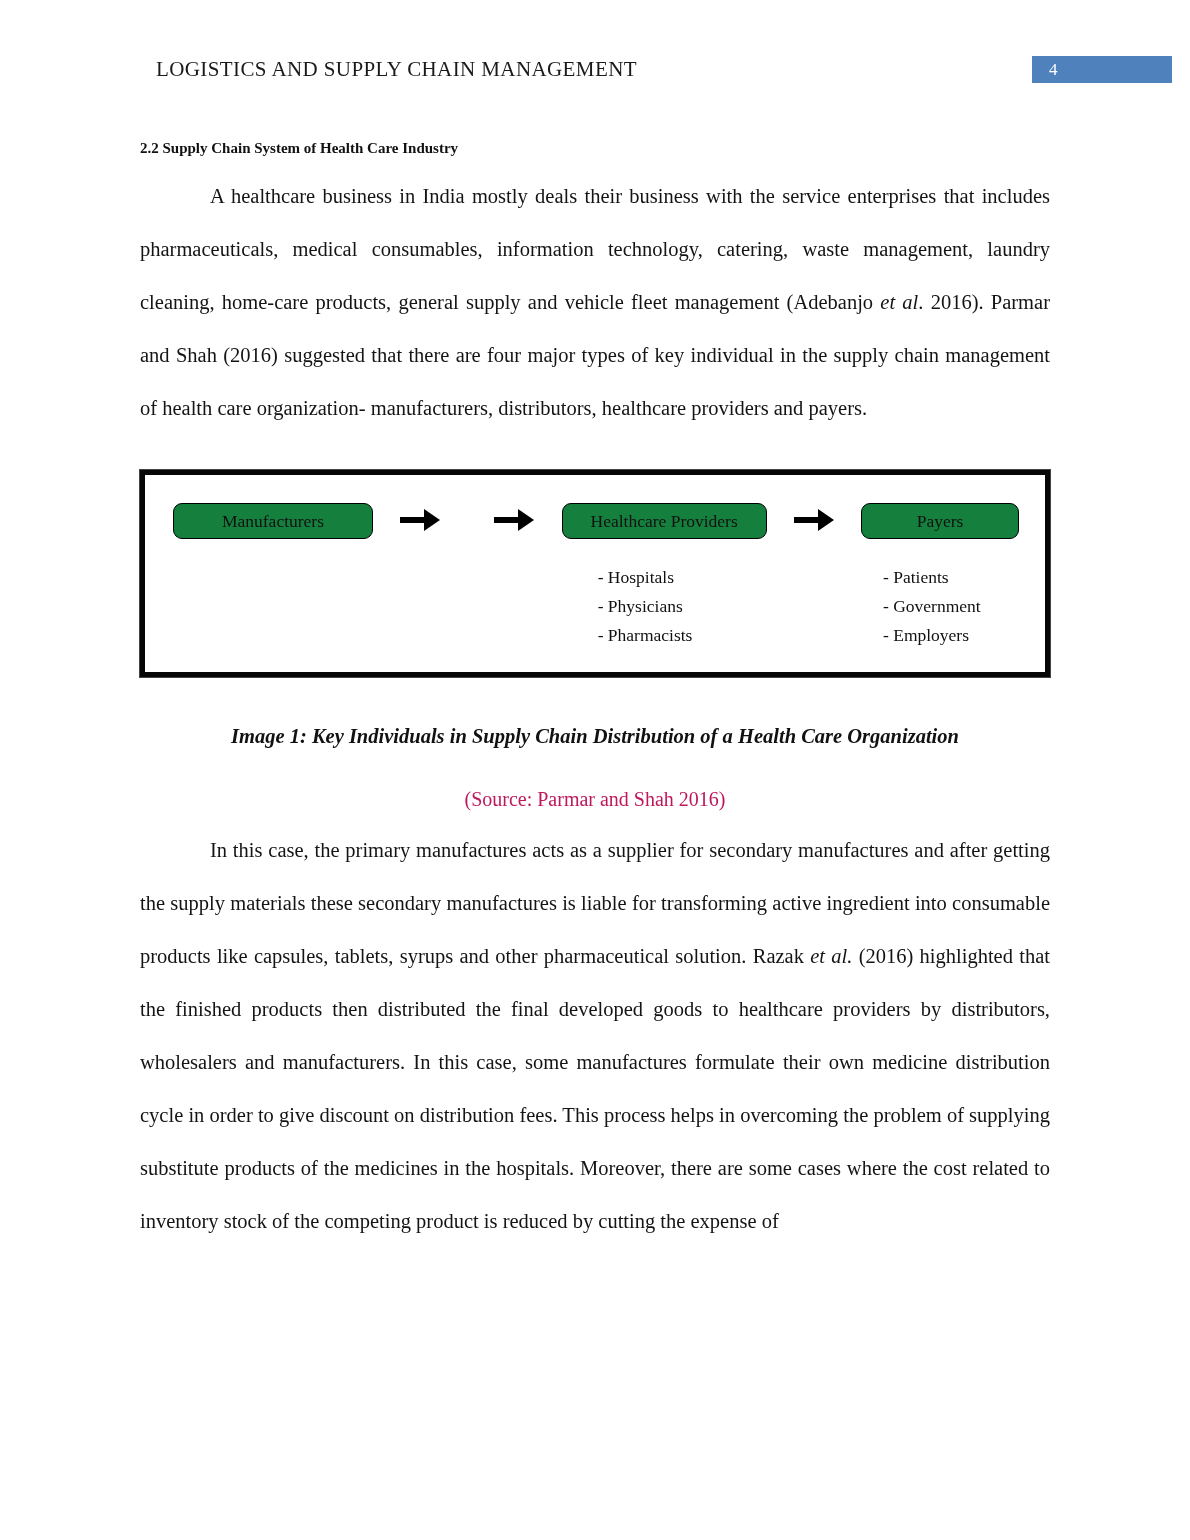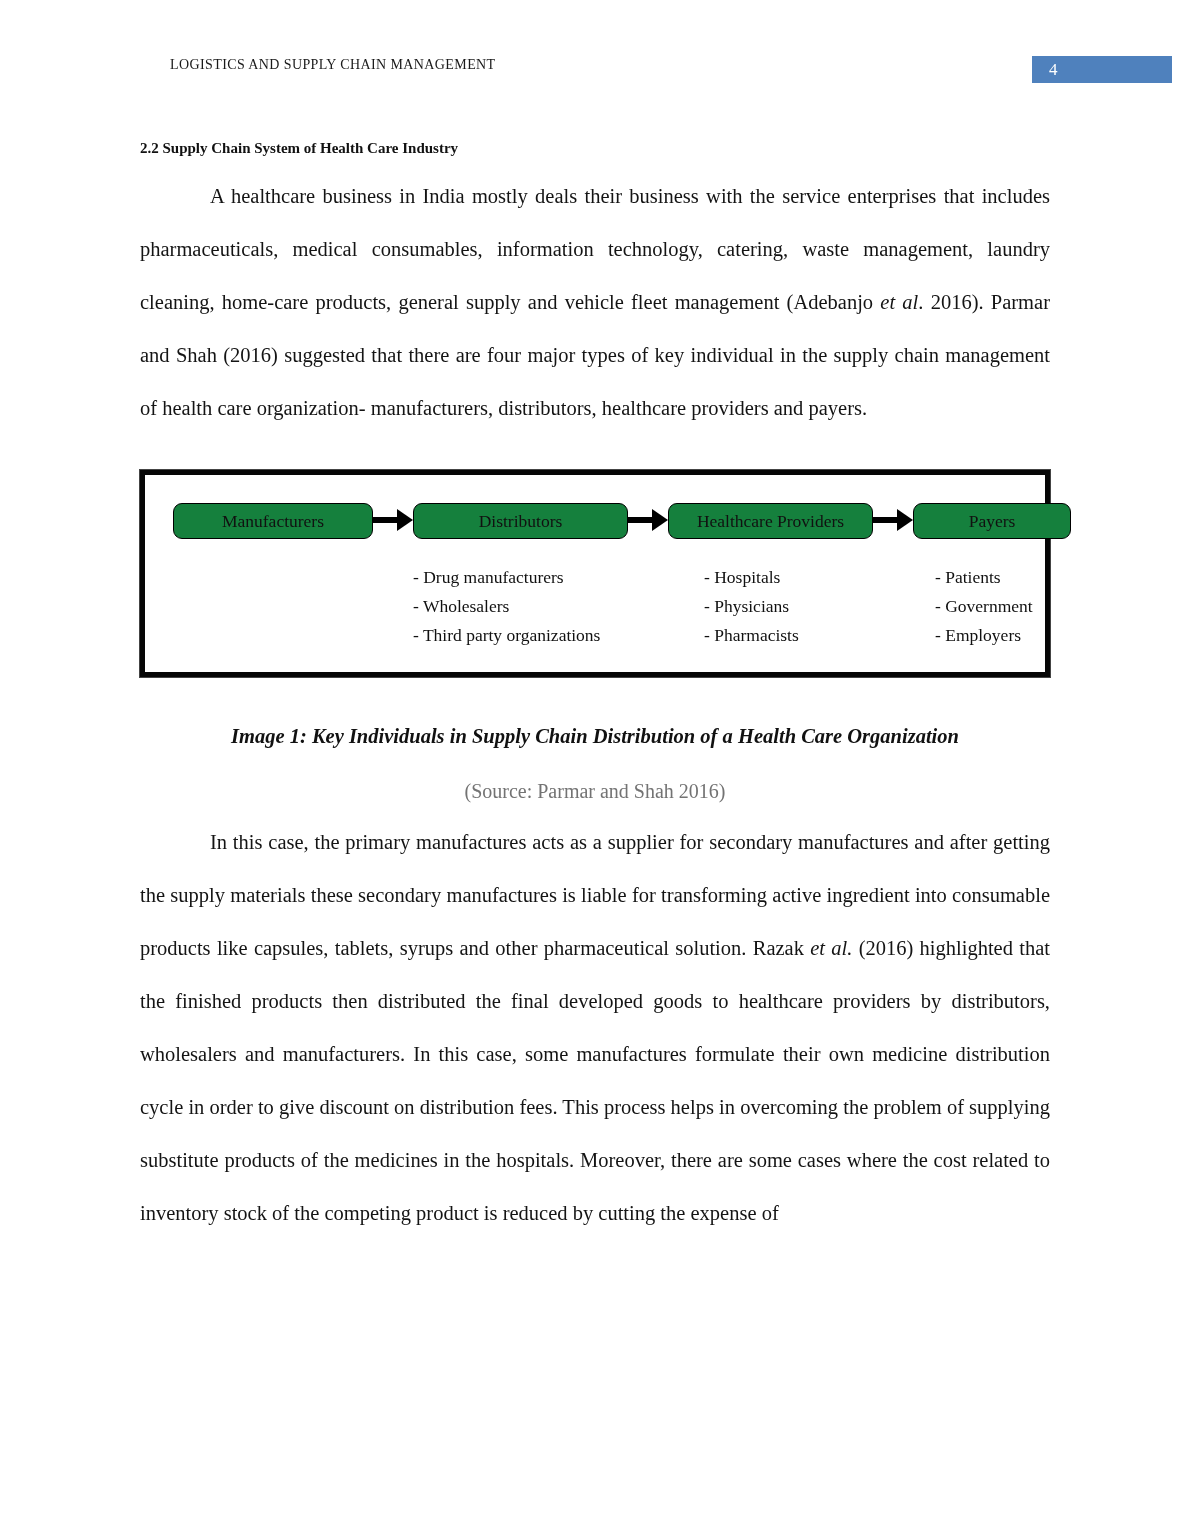--- a/index.html
+++ b/index.html
@@ -11,22 +11,22 @@
     background: #ffffff;
     font-family: "Liberation Serif", "DejaVu Serif", serif;
     color: #141414;
     box-sizing: border-box;
     overflow: hidden;
   }
   
   .header-title {
     position: absolute;
     top: 57px;
-    left: 170px;
-    font-size: 14px;
+    left: 156px;
+    font-size: 21px;
     letter-spacing: 0.4px;
     color: #1a1a1a;
     white-space: nowrap;
   }
   .page-num-box {
     position: absolute;
     top: 56px;
     right: 18px;
     width: 140px;
     height: 27px;
@@ -106,24 +106,24 @@
   
   .fig-caption {
     margin: 48px 0 0 0;
     font-size: 20.5px;
     font-weight: bold;
     font-style: italic;
     text-align: center;
     color: #111;
   }
   .fig-source {
-    margin: 32px 0 0 0;
+    margin: 40px 0 0 0;
     font-size: 20px;
     text-align: center;
-    color: #737373;
+    color: #be185d;
   }
   .after-figure { margin-top: 32px; }
 </style>
 </head>
 <body>
 
 <div class="page">
 
   <div class="header-title">LOGISTICS AND SUPPLY CHAIN MANAGEMENT</div>
   <div class="page-num-box">
@@ -143,28 +143,20 @@
           <div class="fig-title-box">Manufacturers</div>
         </div>
 
         <div class="arrow-cell">
           <svg width="40" height="24" aria-hidden="true">
               <rect y="9" width="25" height="6" fill="#000"></rect>
               <polygon points="24,1 40,12 24,23" fill="#000"></polygon>
             </svg>
         </div>
 
-        <div class="fig-col fig-col-2">
-          <div class="fig-title-box">Distributors</div>
-          <div class="fig-items">
-            <div>- Drug manufacturers</div>
-            <div>- Wholesalers</div>
-            <div>- Third party organizations</div>
-          </div>
-        </div>
 
         <div class="arrow-cell">
           <svg width="40" height="24" aria-hidden="true">
               <rect y="9" width="25" height="6" fill="#000"></rect>
               <polygon points="24,1 40,12 24,23" fill="#000"></polygon>
             </svg>
         </div>
 
         <div class="fig-col fig-col-3">
           <div class="fig-title-box">Healthcare Providers</div>

